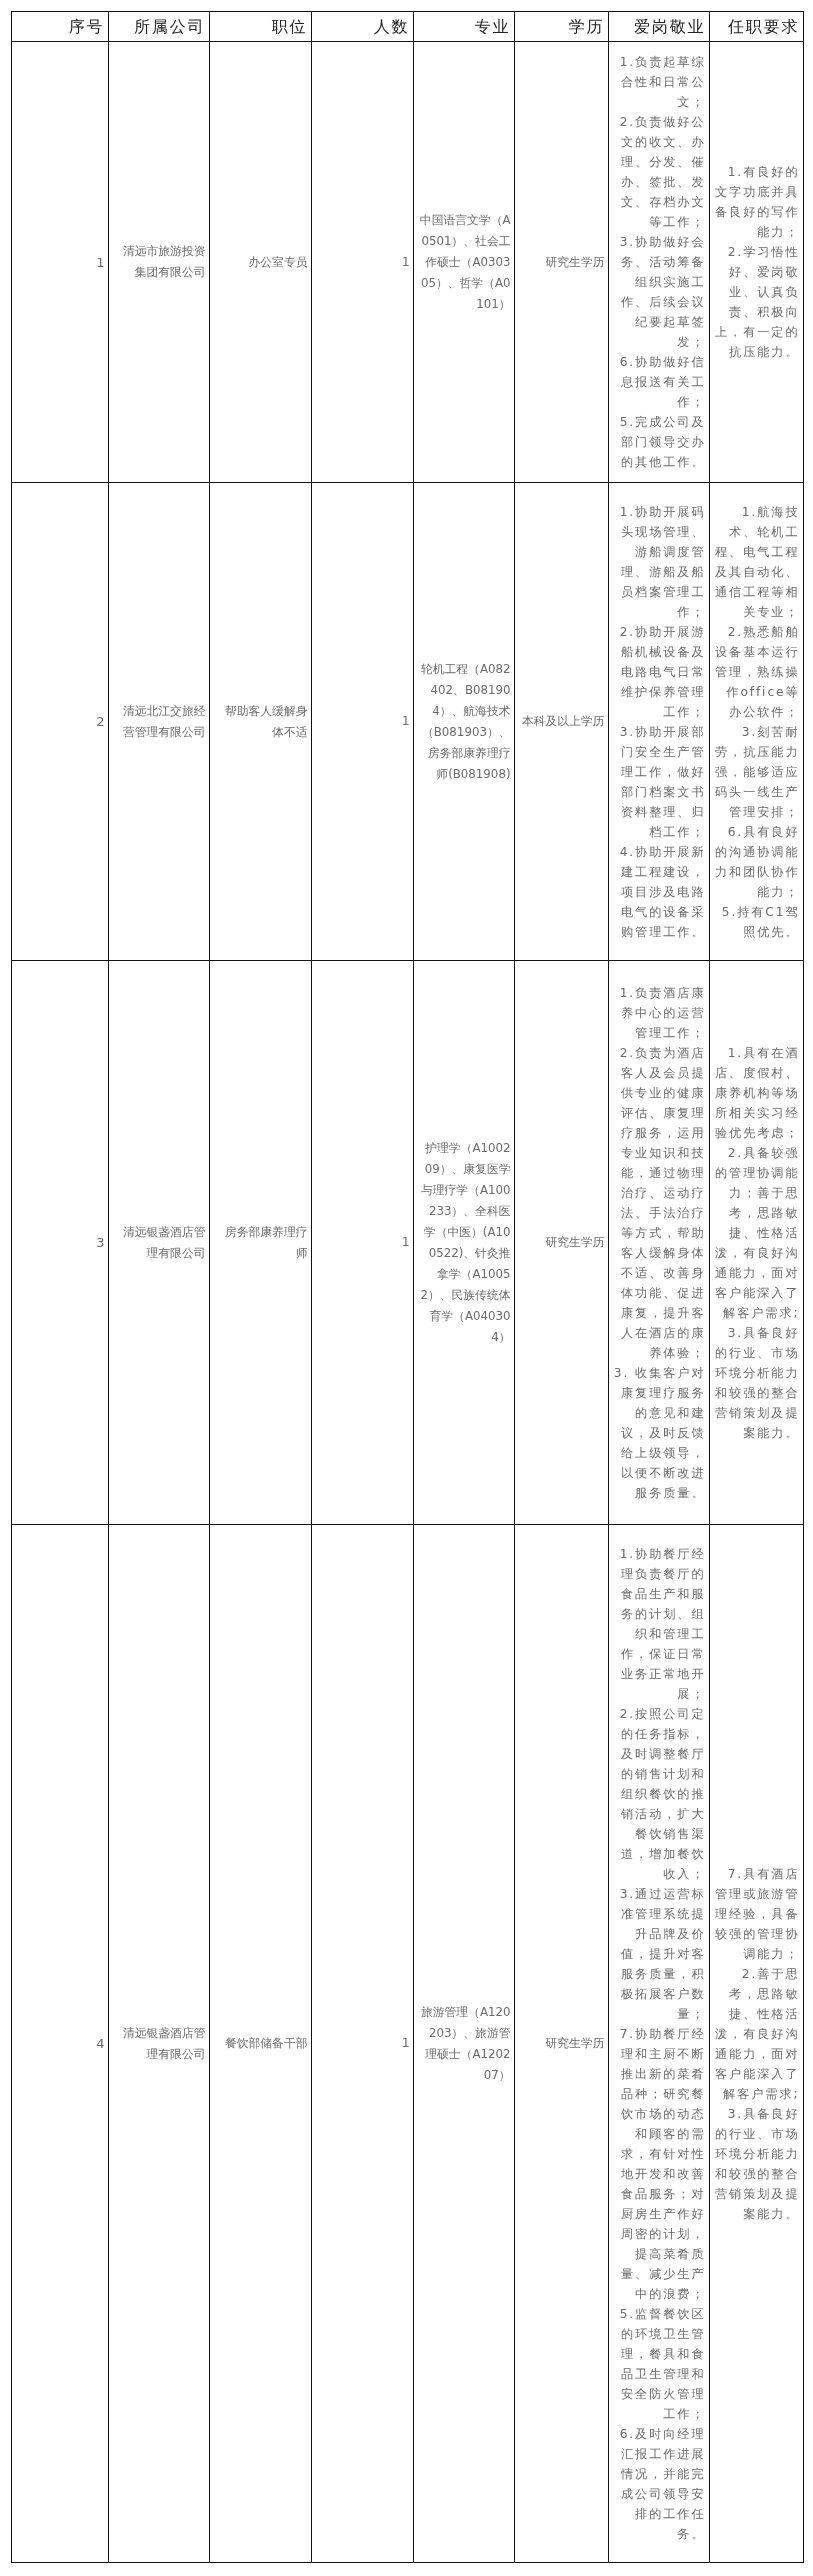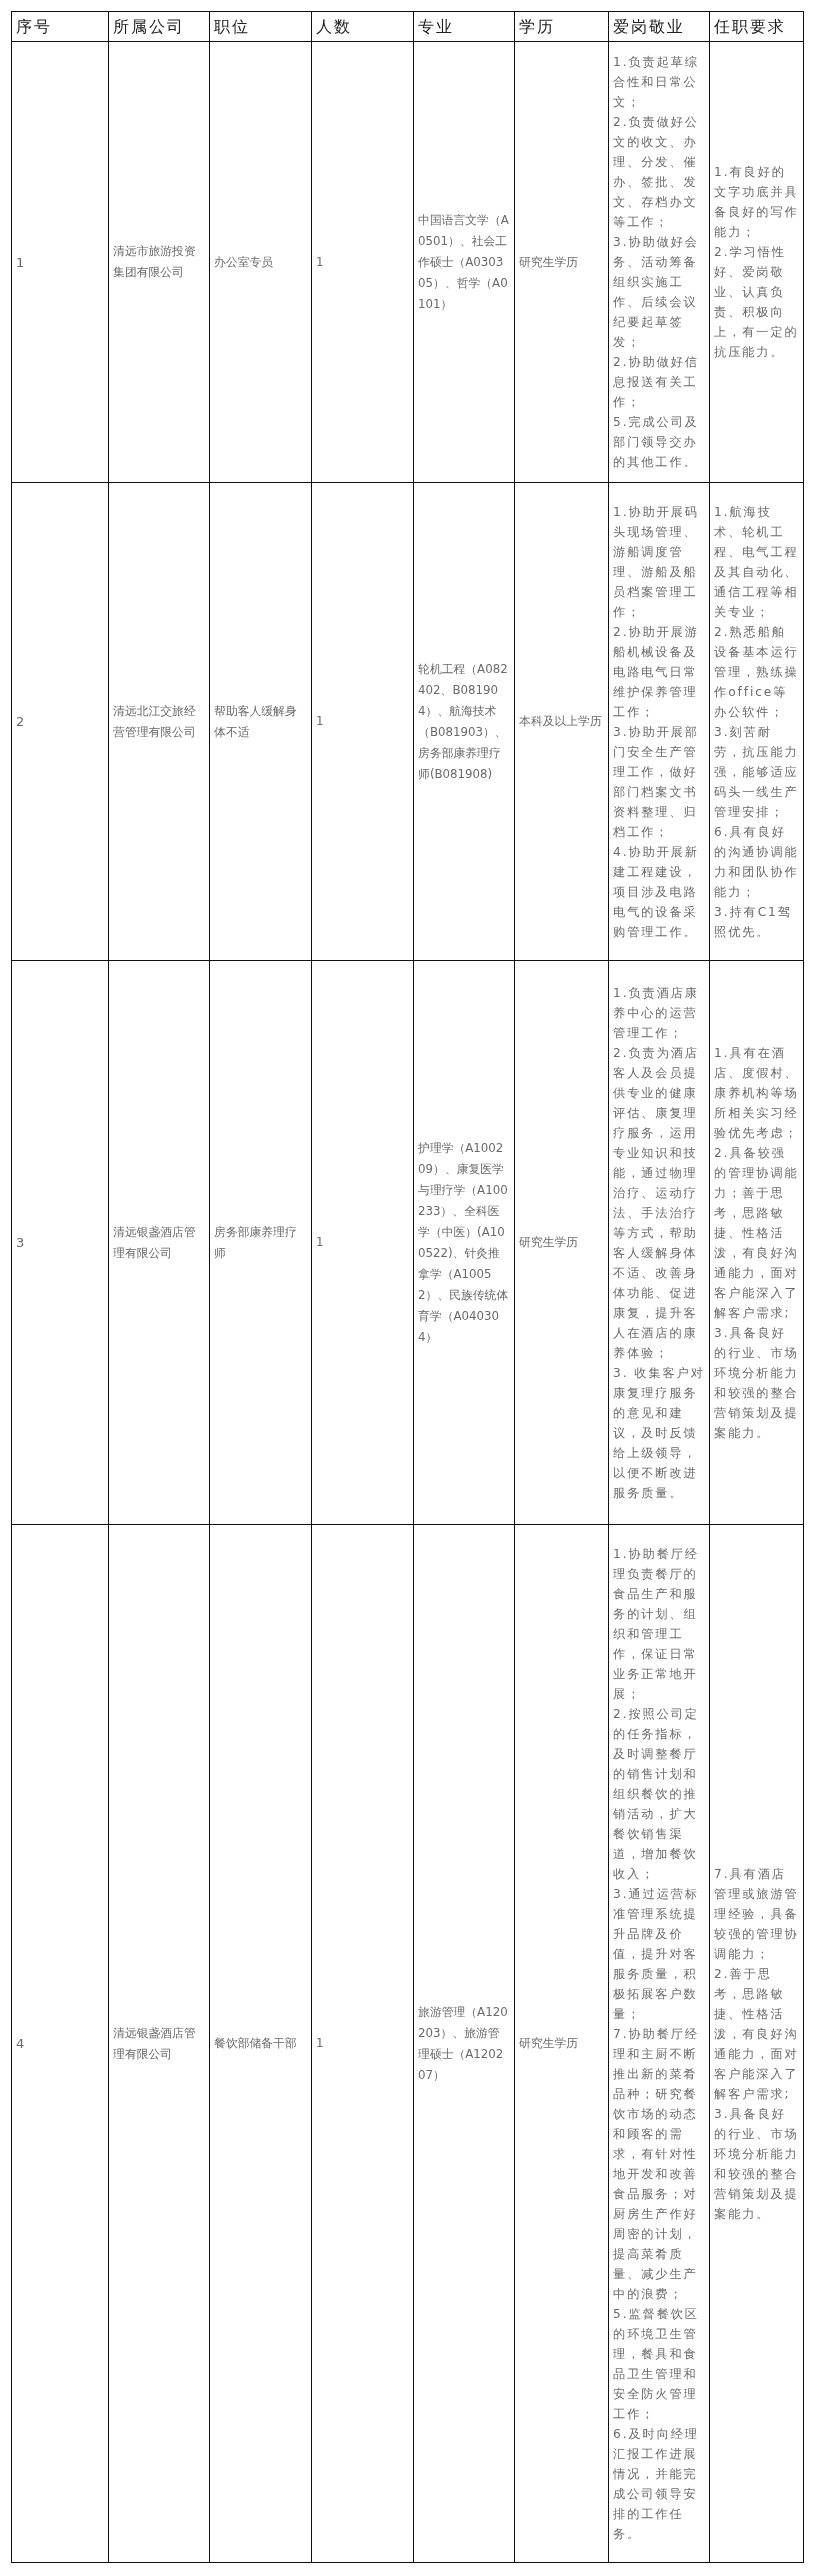--- a/index.html
+++ b/index.html
@@ -2,21 +2,21 @@
 <html style="font-size:15px"><head>
 <meta charset="utf-8">
 <style>
   html, body { margin: 0; padding: 0; background: #ffffff; }
   body { width: 813px; height: 2576px; position: relative; font-family: "DejaVu Sans", sans-serif; color: #6a6a6a; }
   table.jobs {
     position: absolute; left: 11.3px; top: 11.3px;
     width: 791px; border-collapse: collapse; table-layout: fixed;
   }
   table.jobs th, table.jobs td {
-    border: 1.9px solid #111; text-align: left; vertical-align: middle;
+    border: 1.9px solid #111; text-align: right; vertical-align: middle;
     padding: 1.9px 3.8px; font-size: 11.8px; line-height: 21px; word-break: break-all;
   }
   table.jobs th { height: 25.4px; font-size: 16px; font-weight: normal; color: #222; line-height: 24.5px; letter-spacing: 1.9px; }
   table.jobs td.duty, table.jobs td.req { font-size: 12.2px; line-height: 20px; letter-spacing: 1.9px; }
   table.jobs td.seq { font-size: 13px; }
   .r1 { height: 441px; } .r2 { height: 478px; } .r3 { height: 564px; } .r4 { height: 1038px; }
   .line { display: block; }
 </style>
 </head>
 <body>
@@ -49,21 +49,21 @@
       <td class="seq">1</td>
       <td>清远市旅游投资集团有限公司</td>
       <td>办公室专员</td>
       <td>1</td>
       <td>中国语言文学（A0501）、社会工作硕士（A030305）、哲学（A0101）</td>
       <td>研究生学历</td>
       <td class="duty">
         <span class="line">1.负责起草综合性和日常公文；</span>
         <span class="line">2.负责做好公文的收文、办理、分发、催办、签批、发文、存档办文等工作；</span>
         <span class="line">3.协助做好会务、活动筹备组织实施工作、后续会议纪要起草签发；</span>
-        <span class="line">2.协助做好信息报送有关工作；</span>
+        <span class="line">6.协助做好信息报送有关工作；</span>
         <span class="line">5.完成公司及部门领导交办的其他工作。</span>
       </td>
       <td class="req">
         <span class="line">1.有良好的文字功底并具备良好的写作能力；</span>
         <span class="line">2.学习悟性好、爱岗敬业、认真负责、积极向上，有一定的抗压能力。</span>
       </td>
     </tr>
     <tr class="r2">
       <td class="seq">2</td>
       <td>清远北江交旅经营管理有限公司</td>
@@ -75,21 +75,21 @@
         <span class="line">1.协助开展码头现场管理、游船调度管理、游船及船员档案管理工作；</span>
         <span class="line">2.协助开展游船机械设备及电路电气日常维护保养管理工作；</span>
         <span class="line">3.协助开展部门安全生产管理工作，做好部门档案文书资料整理、归档工作；</span>
         <span class="line">4.协助开展新建工程建设，项目涉及电路电气的设备采购管理工作。</span>
       </td>
       <td class="req">
         <span class="line">1.航海技术、轮机工程、电气工程及其自动化、通信工程等相关专业；</span>
         <span class="line">2.熟悉船舶设备基本运行管理，熟练操作office等办公软件；</span>
         <span class="line">3.刻苦耐劳，抗压能力强，能够适应码头一线生产管理安排；</span>
         <span class="line">6.具有良好的沟通协调能力和团队协作能力；</span>
-        <span class="line">3.持有C1驾照优先。</span>
+        <span class="line">5.持有C1驾照优先。</span>
       </td>
     </tr>
     <tr class="r3">
       <td class="seq">3</td>
       <td>清远银盏酒店管理有限公司</td>
       <td>房务部康养理疗师</td>
       <td>1</td>
       <td>护理学（A100209）、康复医学与理疗学（A100233）、全科医学（中医）(A100522)、针灸推拿学（A10052）、民族传统体育学（A040304）</td>
       <td>研究生学历</td>
       <td class="duty">

